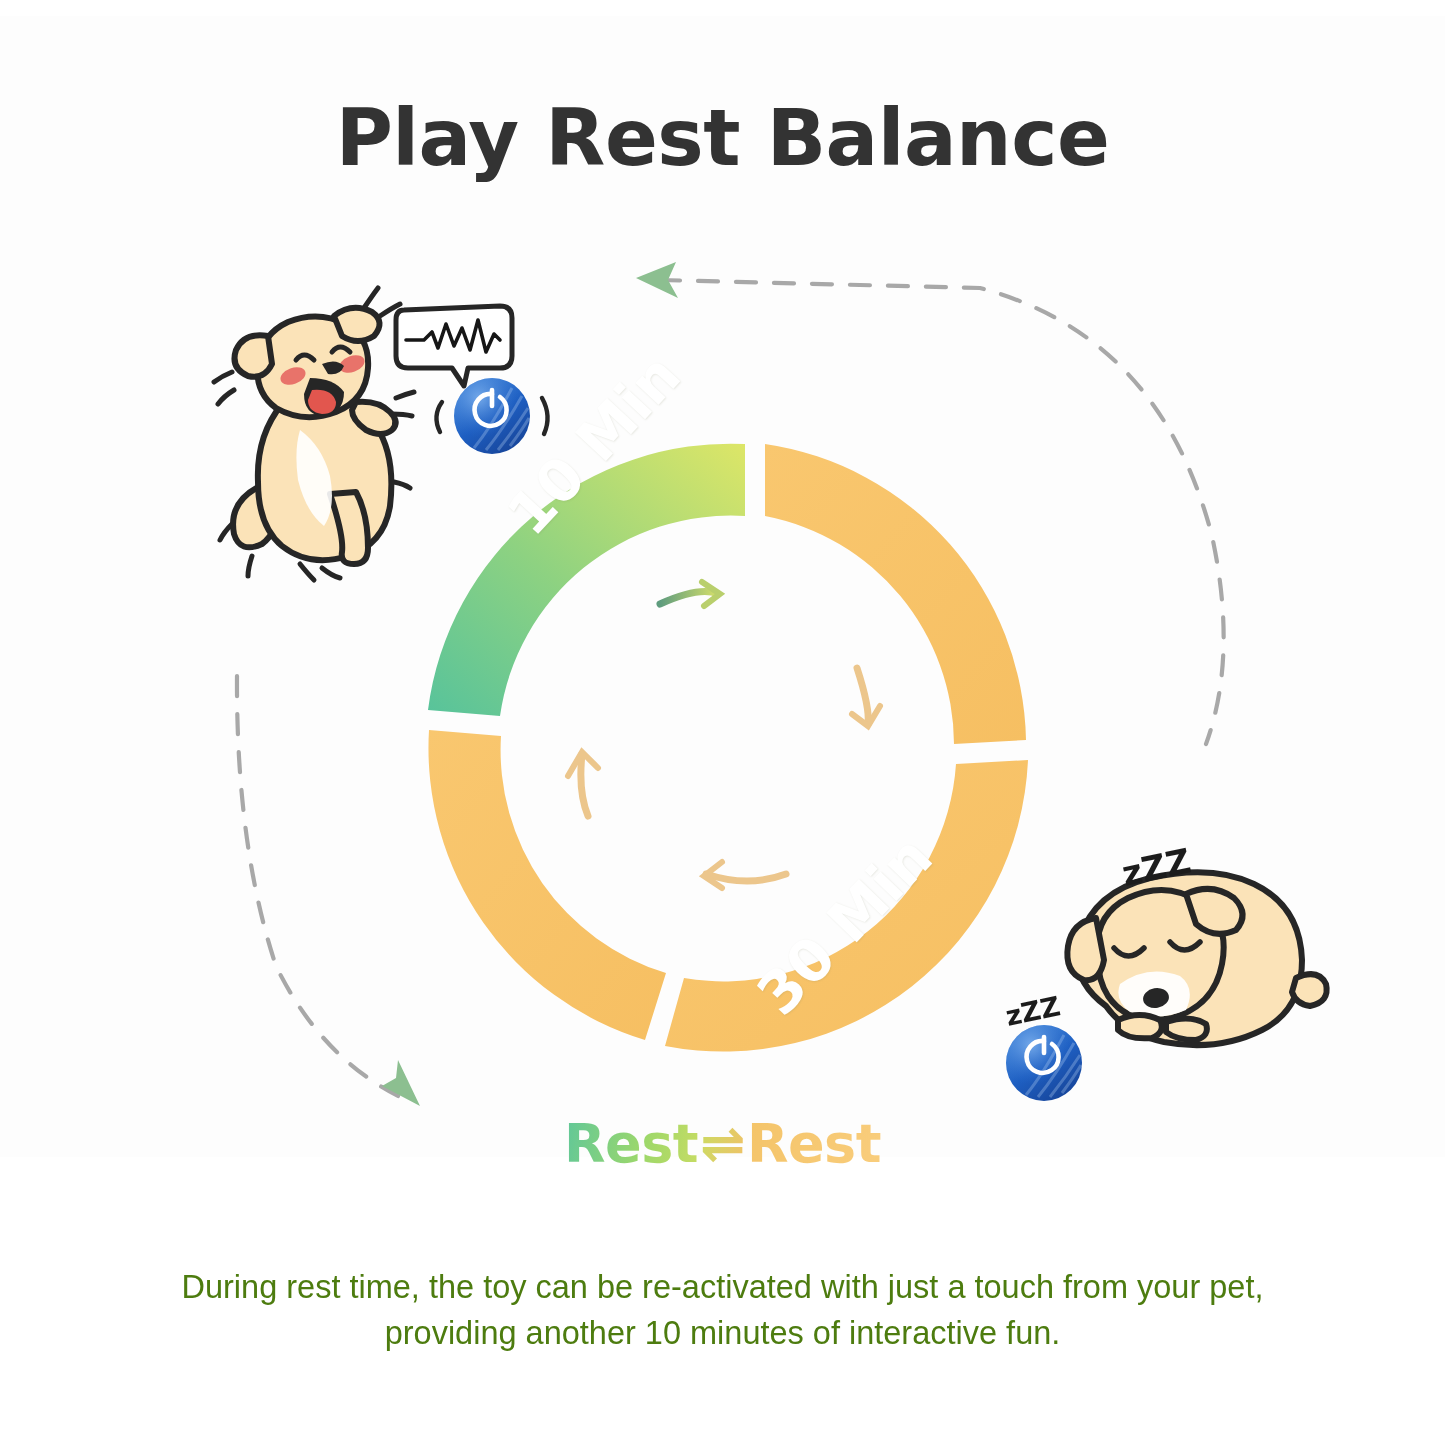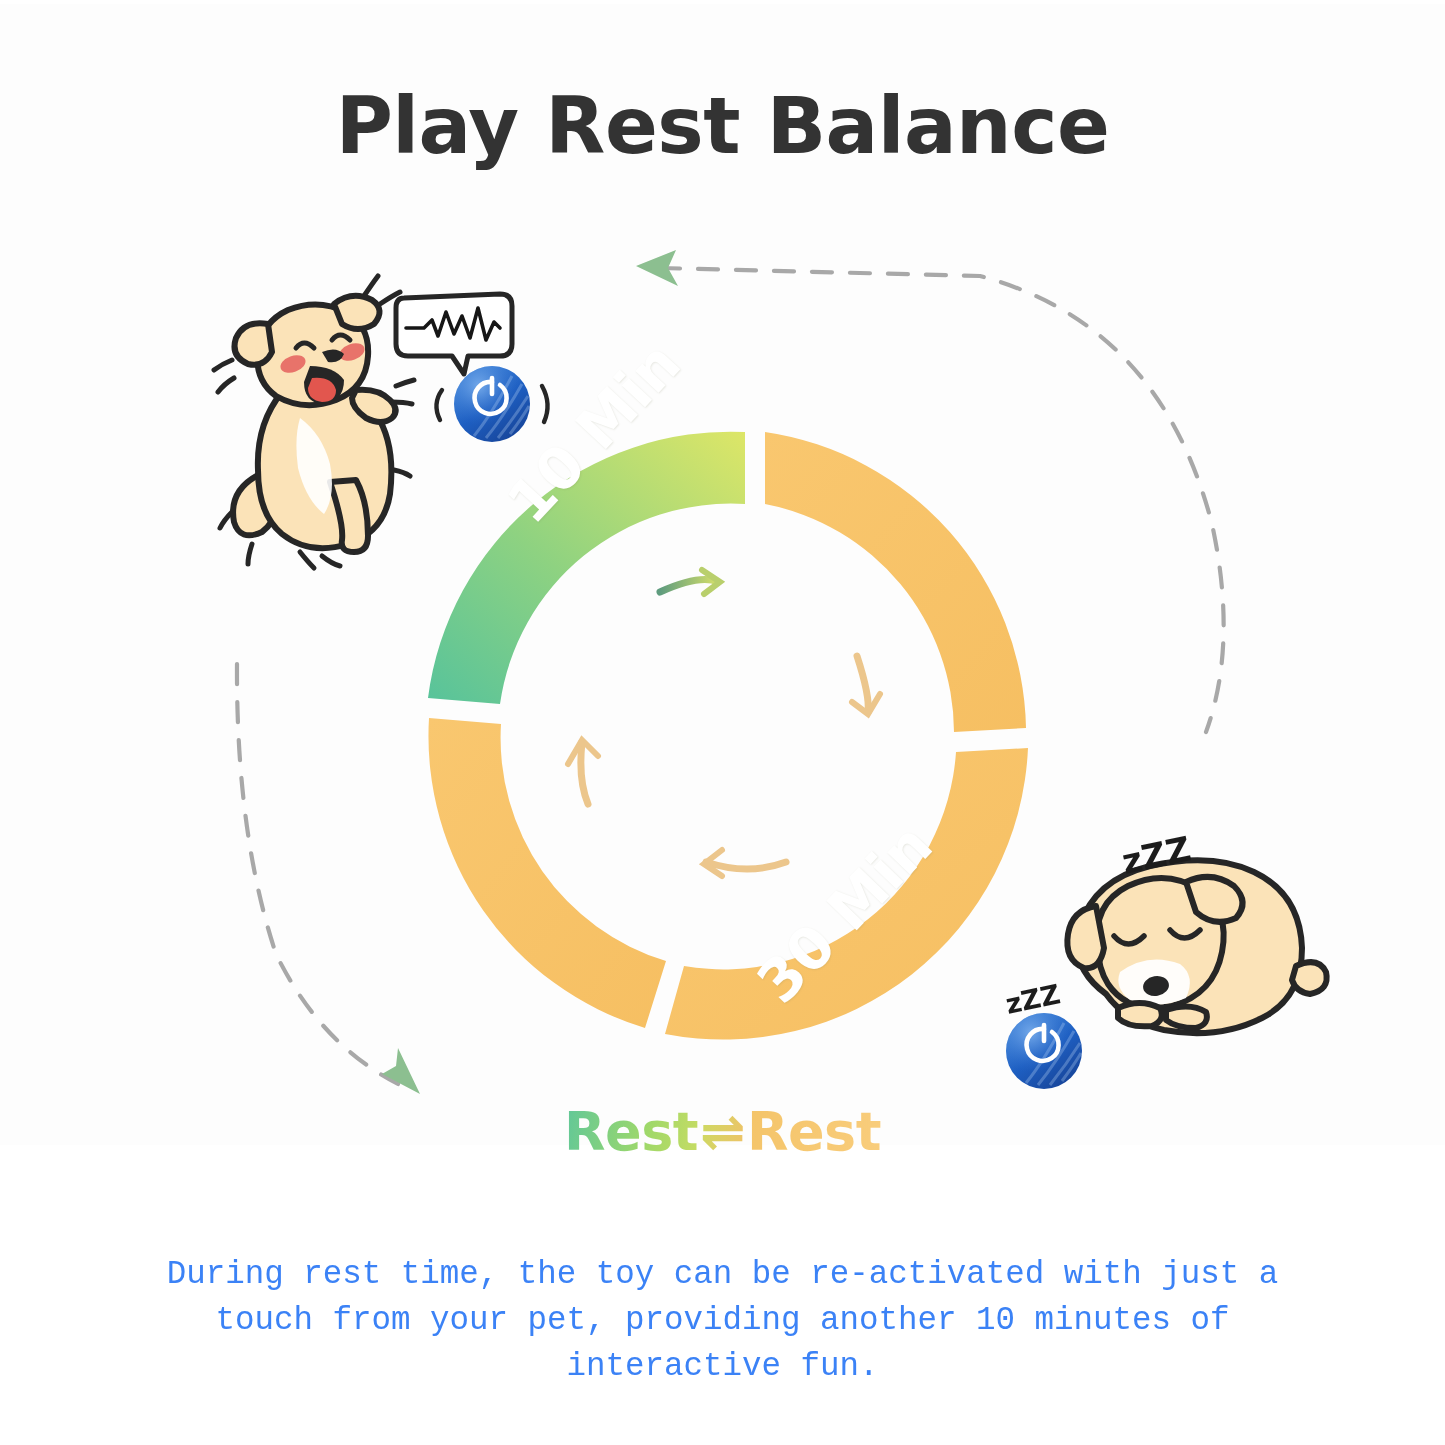--- a/index.html
+++ b/index.html
@@ -10,21 +10,21 @@
   body {
     width: 1445px;
     height: 1445px;
     position: relative;
     font-family: "Liberation Sans", sans-serif;
     overflow: hidden;
   }
 
   #stage {
     position: absolute;
-    left: 0; top: 4px;
+    left: 0; top: 16px;
     width: 1445px;
     height: 1141px;
     background: #fdfdfd;
   }
 
   
   #title {
     position: absolute;
     left: 0;
     top: 82px;
@@ -40,22 +40,22 @@
 
   
   #caption {
     position: absolute;
     left: 120px;
     top: 1248px;
     width: 1205px;
     text-align: center;
     font-size: 32.5px;
     line-height: 1.42;
-    color: #3b82f6;
-    font-family: Liberation Mono, monospace;
+    color: #4d7c0f;
+    font-family: Liberation Sans, sans-serif;
   }
 
   
   #playrest {
     position: absolute;
     left: 0;
     top: 1096px;
     width: 1445px;
     text-align: center;
     font-size: 54px;

